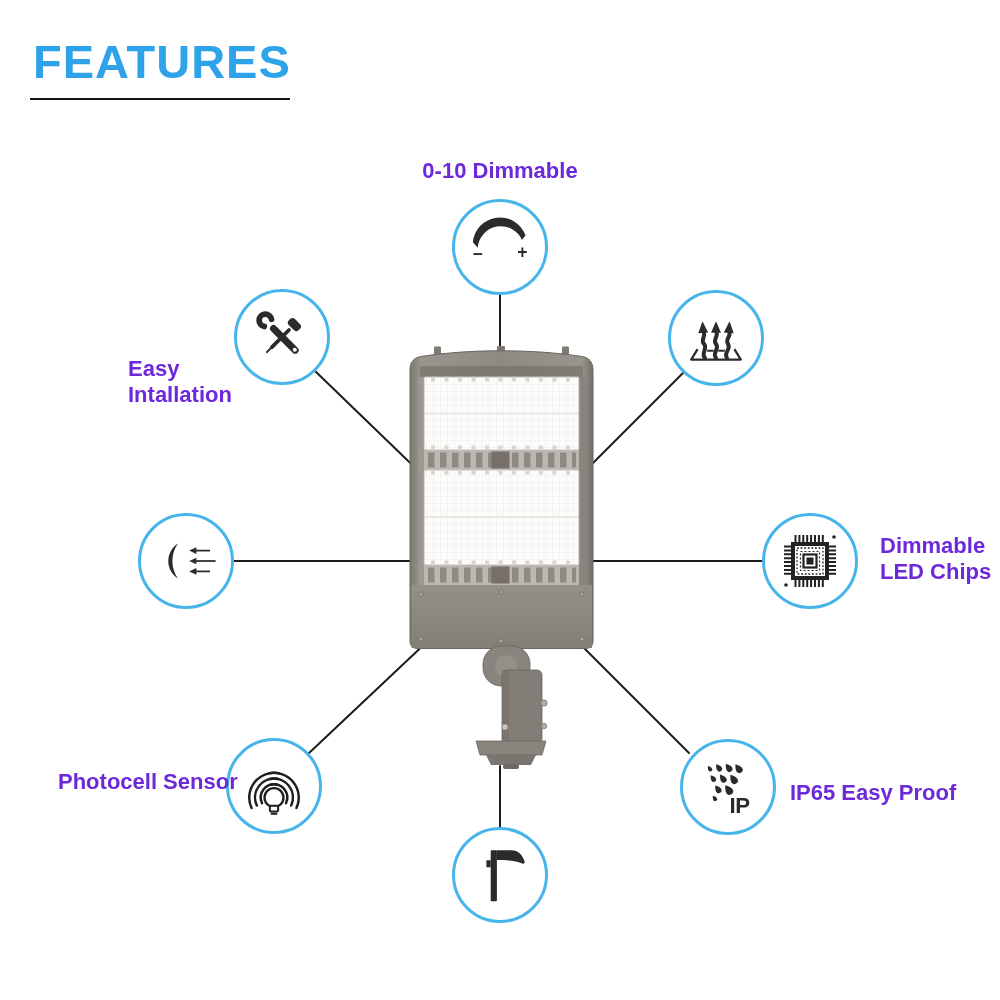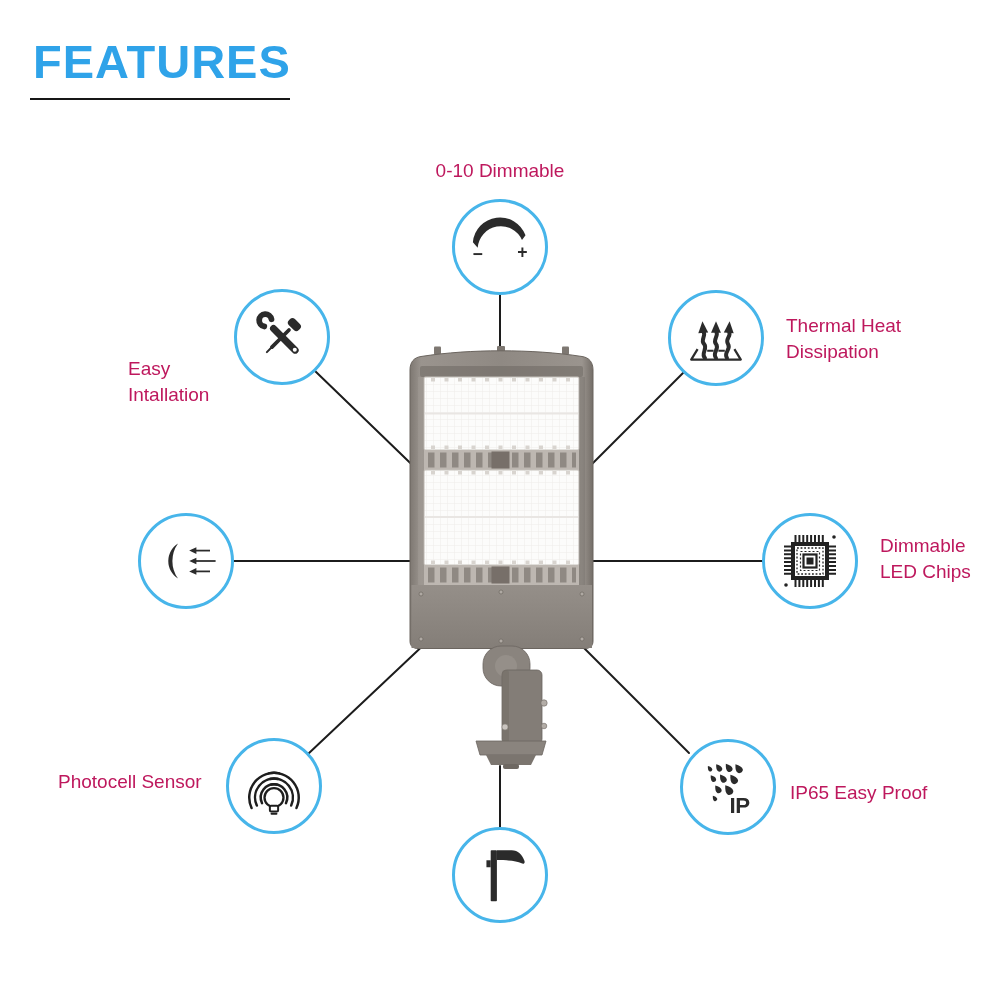--- a/index.html
+++ b/index.html
@@ -5,21 +5,21 @@
   html,body{margin:0;padding:0;background:#ffffff;}
   .canvas{position:relative;width:1000px;height:1000px;background:#ffffff;overflow:hidden;
           font-family:"Liberation Sans",sans-serif;}
   .heading{position:absolute;left:33px;top:34px;font-size:47px;font-weight:bold;
            color:#2FA3E9;letter-spacing:1px;line-height:56px;}
   .heading-underline{position:absolute;left:30px;top:98px;width:260px;height:2px;background:#161616;}
   .diagram-svg{position:absolute;left:0;top:0;}
   .circle{position:absolute;width:96px;height:96px;box-sizing:border-box;border:3px solid #47B5EA;
           border-radius:50%;background:#ffffff;display:flex;align-items:center;justify-content:center;}
   .ic{display:block;}
-  .lbl{position:absolute;font-size:19px;font-weight:400;color:#be185d;line-height:26px;white-space:nowrap;}
+  .lbl{position:absolute;font-size:22px;font-weight:700;color:#6d28d9;line-height:26px;white-space:nowrap;}
   .lbl.center{text-align:center;width:300px;}
   .lbl span{display:block;}
   .sym{font-weight:bold;fill:#2b2b2b;}
 </style>
 </head>
 <body>
 
 <div class="canvas">
 
   <h1 class="heading" style="margin:0;">FEATURES</h1>
@@ -237,24 +237,20 @@
 
   <div class="lbl center" style="left:350px;top:158px;">
     <span>0-10 Dimmable</span>
   </div>
 
   <div class="lbl" style="left:128px;top:317px;margin-top:39px;">
     <span>Easy</span>
     <span>Intallation</span>
   </div>
 
-  <div class="lbl" style="left:786px;top:313px;">
-    <span>Thermal Heat</span>
-    <span>Dissipation</span>
-  </div>
 
 
   <div class="lbl" style="left:880px;top:533px;">
     <span>Dimmable</span>
     <span>LED Chips</span>
   </div>
 
   <div class="lbl" style="left:58px;top:769px;">
     <span>Photocell Sensor</span>
   </div>

